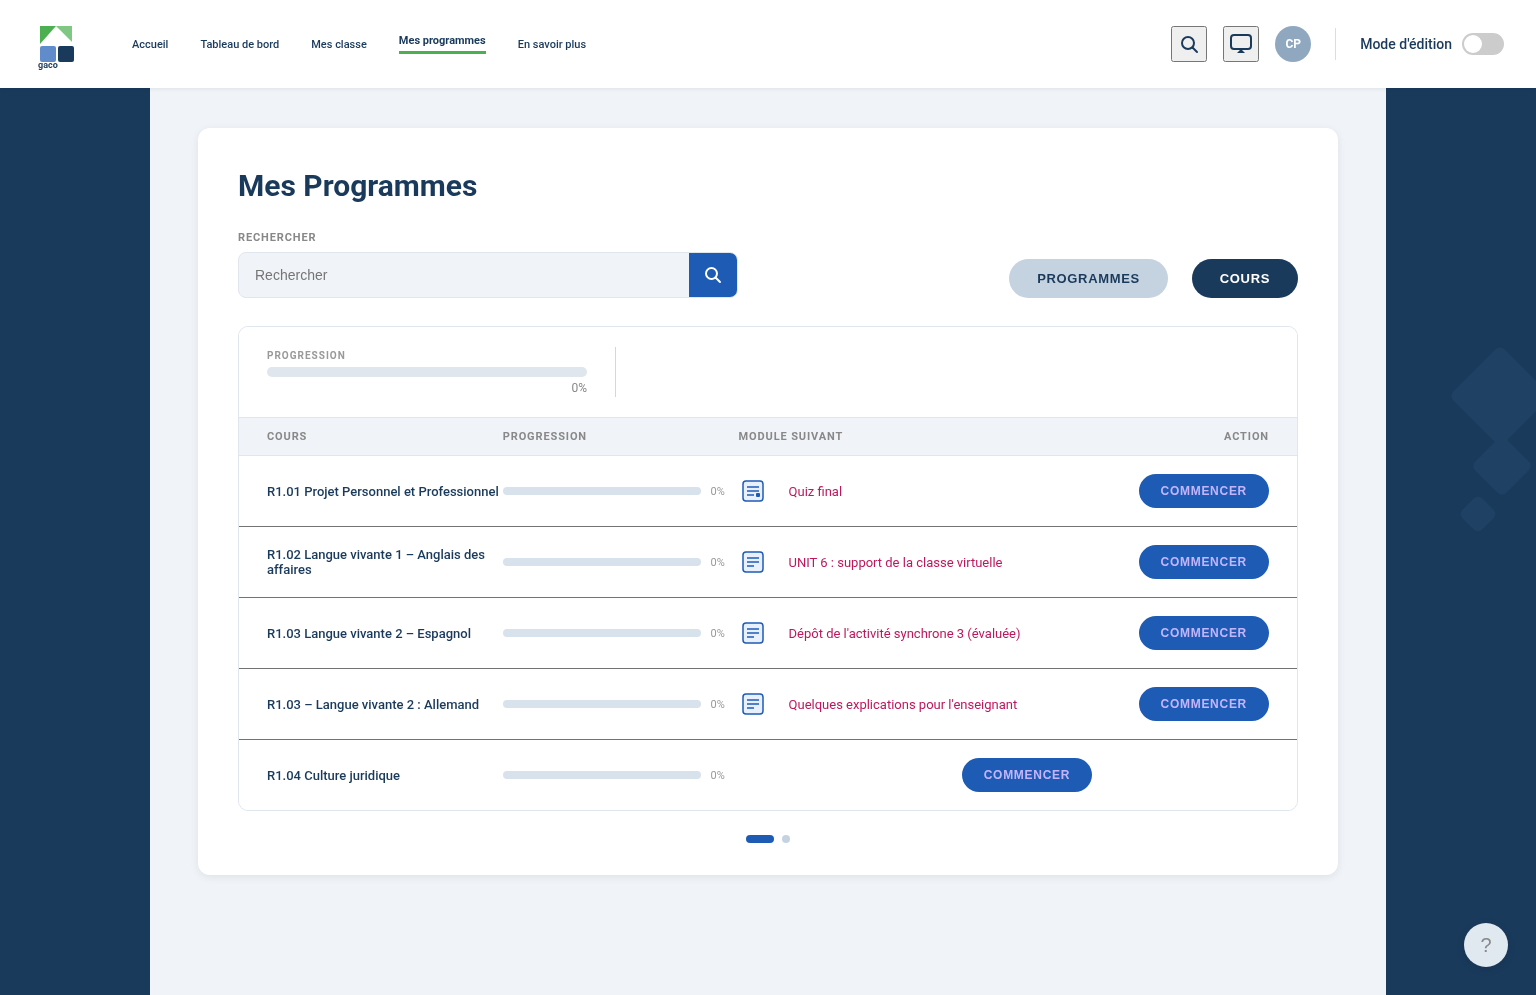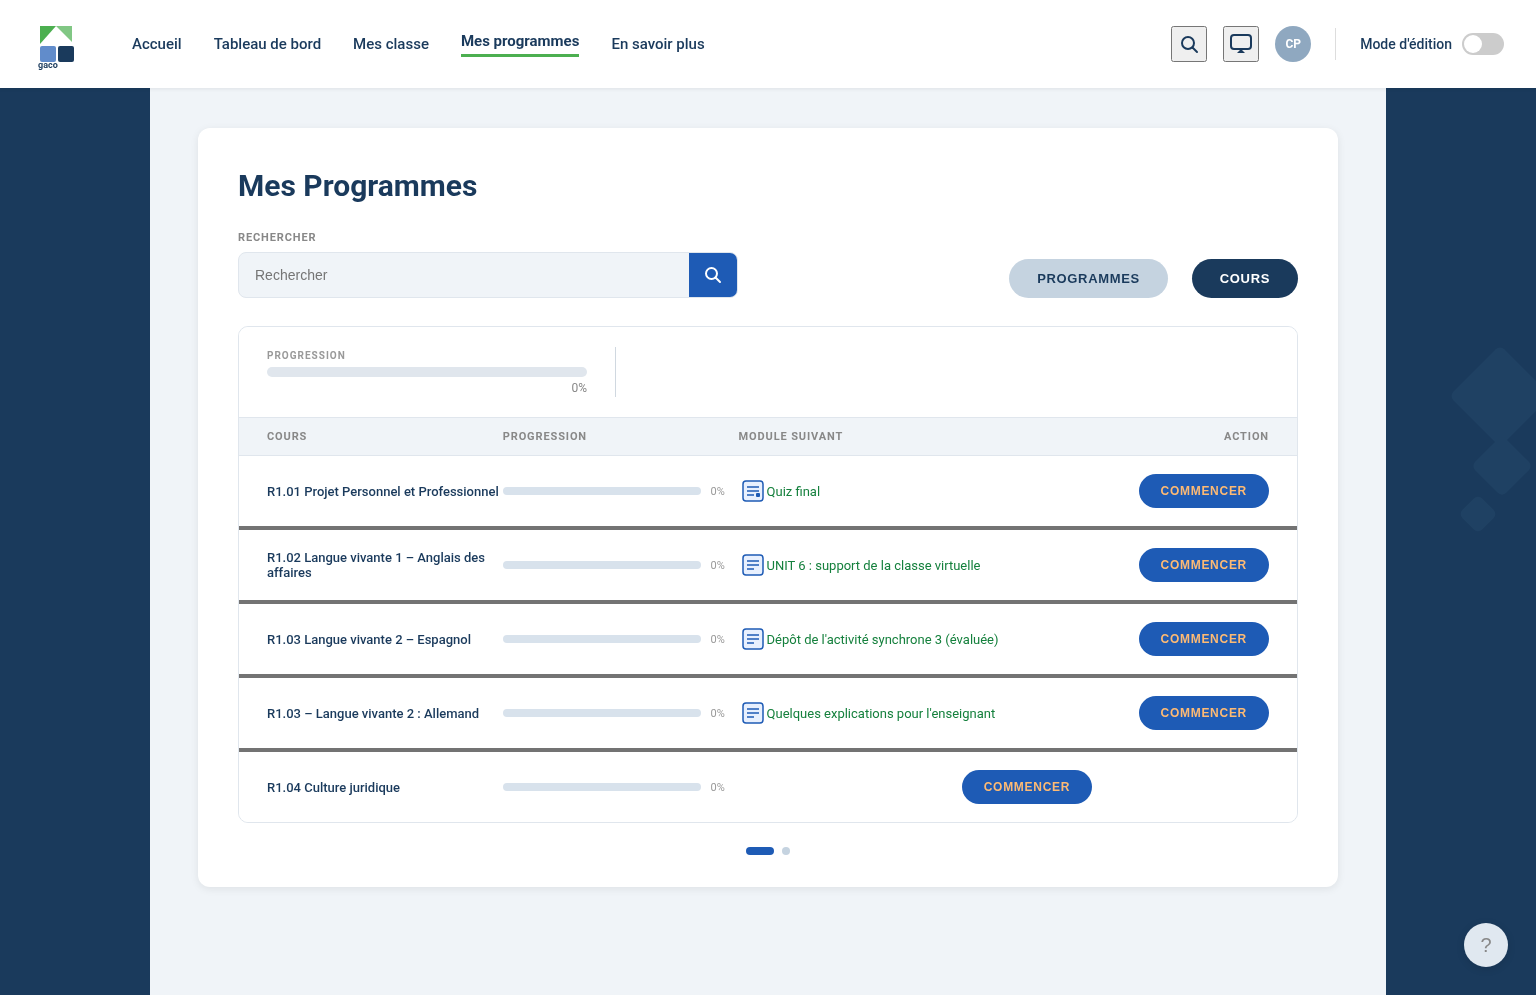--- a/index.html
+++ b/index.html
@@ -31,21 +31,21 @@
       width: 52px;
       height: 52px;
     }
     .nav {
       display: flex;
       align-items: center;
       gap: 32px;
       flex: 1;
     }
     .nav-item {
-      font-size: 15px;
+      font-size: 11px;
       color: #1a3a5c;
       font-weight: 500;
       cursor: pointer;
       text-decoration: none;
       white-space: nowrap;
     }
     .nav-item.active {
       color: #1a3a5c;
       font-weight: 700;
       border-bottom: 3px solid #4caf50;
@@ -297,21 +297,21 @@
       font-size: 11px;
       font-weight: 700;
       color: #888;
       letter-spacing: 0.08em;
     }
     .table-row {
       display: grid;
       grid-template-columns: 2fr 2fr 3fr 1.5fr;
       padding: 18px 28px;
       align-items: center;
-      border-bottom: 4px solid #737373;
+      border-bottom: 1px solid #737373;
       background: #fff;
     }
     .table-row:last-child {
       border-bottom: none;
     }
     .course-name {
       font-size: 13px;
       color: #1a3a5c;
       font-weight: 500;
     }
@@ -334,39 +334,39 @@
       border-radius: 6px;
     }
     .row-progress-pct {
       font-size: 11px;
       color: #999;
       min-width: 28px;
     }
     .module-suivant {
       display: flex;
       align-items: center;
-      gap: 0;
+      gap: 22px;
       font-size: 13px;
-      color: #15803d;
+      color: #be185d;
     }
     .module-icon {
       width: 28px;
       height: 28px;
       display: flex;
       align-items: center;
       justify-content: center;
       flex-shrink: 0;
     }
     .action-col {
       display: flex;
       justify-content: flex-end;
     }
     .commencer-btn {
       background: #1e5bb5;
-      color: #fdba74;
+      color: #c4b5fd;
       border: none;
       border-radius: 30px;
       padding: 10px 22px;
       font-size: 12px;
       font-weight: 700;
       letter-spacing: 0.06em;
       cursor: pointer;
     }
 
     

